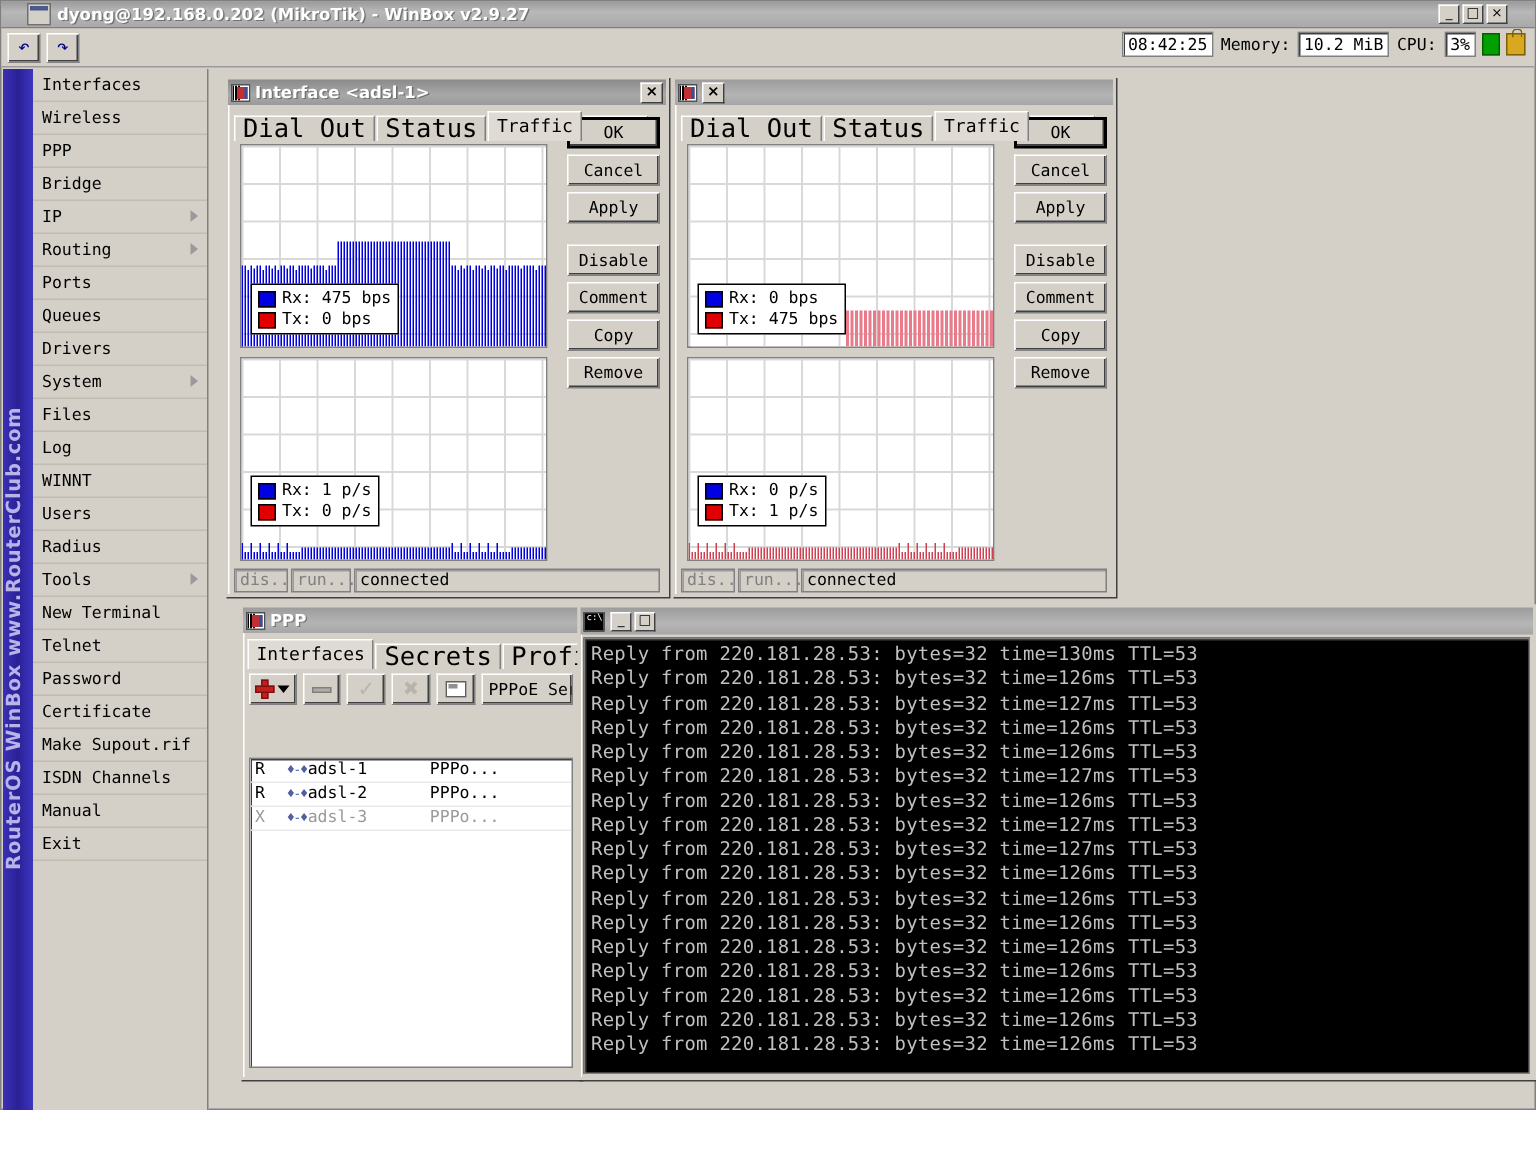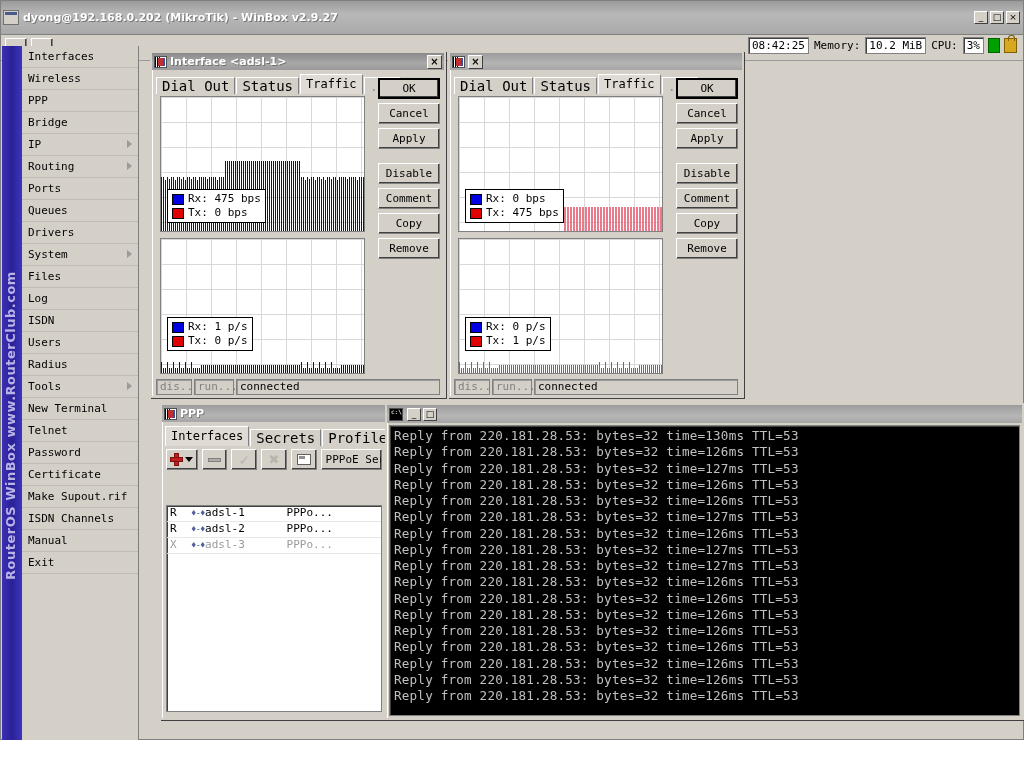--- a/index.html
+++ b/index.html
@@ -22,25 +22,25 @@
   .winbox-window {
     position: absolute;
     left: 0; top: 0;
     width: 1024px;
     height: 740px;
     background: #d4d0c8;
     border: 1px solid #808080;
     box-sizing: border-box;
   }
   .titlebar {
-    height: 34px;
+    height: 18px;
     background: linear-gradient(to bottom, #9a9a9a 0%, #b8b8b8 40%, #a9a9a9 100%);
     display: flex;
     align-items: center;
-    padding: 0 2px;
+    padding: 0 17px;
     border-bottom: 1px solid #808080;
     box-sizing: border-box;
   }
   .titlebar .tb-icon {
     width: 14px; height: 13px;
     margin-right: 4px;
     background: #d4d0c8;
     border: 1px solid #707070;
     position: relative;
     flex: none;
@@ -259,21 +259,21 @@
   
   .tabs {
     display: flex;
     align-items: flex-end;
     height: 21px;
     padding-left: 4px;
     margin-top: 3px;
   }
   .tab {
     font-family: "DejaVu Sans Mono", monospace;
-    font-size: 14px;
+    font-size: 17px;
     color: #000;
     padding: 2px 5px 2px 5px;
     background: #d4d0c8;
     border: 1px solid #ffffff;
     border-right-color: #808080;
     border-bottom: none;
     margin-right: 1px;
     height: 17px;
     box-sizing: border-box;
     white-space: nowrap;
@@ -620,21 +620,21 @@
           <span>System</span>
           <span class="arrow"></span>
         </div>
         <div class="menu-item">
           <span>Files</span>
         </div>
         <div class="menu-item">
           <span>Log</span>
         </div>
         <div class="menu-item">
-          <span>ISDN</span>
+          <span>WINNT</span>
         </div>
         <div class="menu-item">
           <span>Users</span>
         </div>
         <div class="menu-item">
           <span>Radius</span>
         </div>
         <div class="menu-item">
           <span>Tools</span>
           <span class="arrow"></span>

